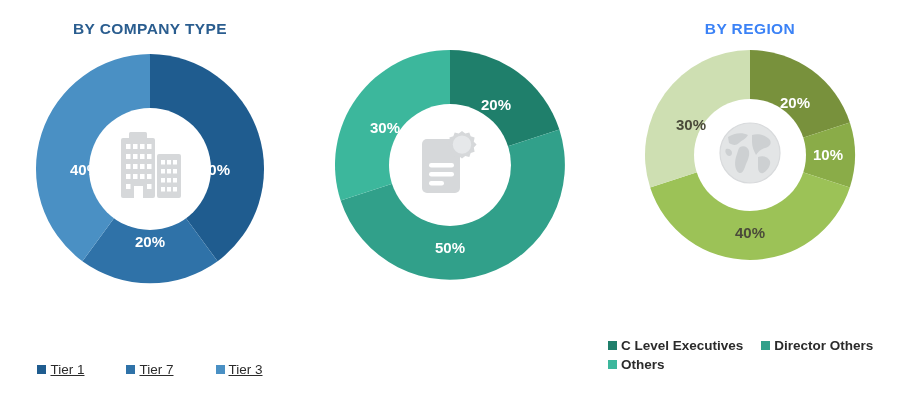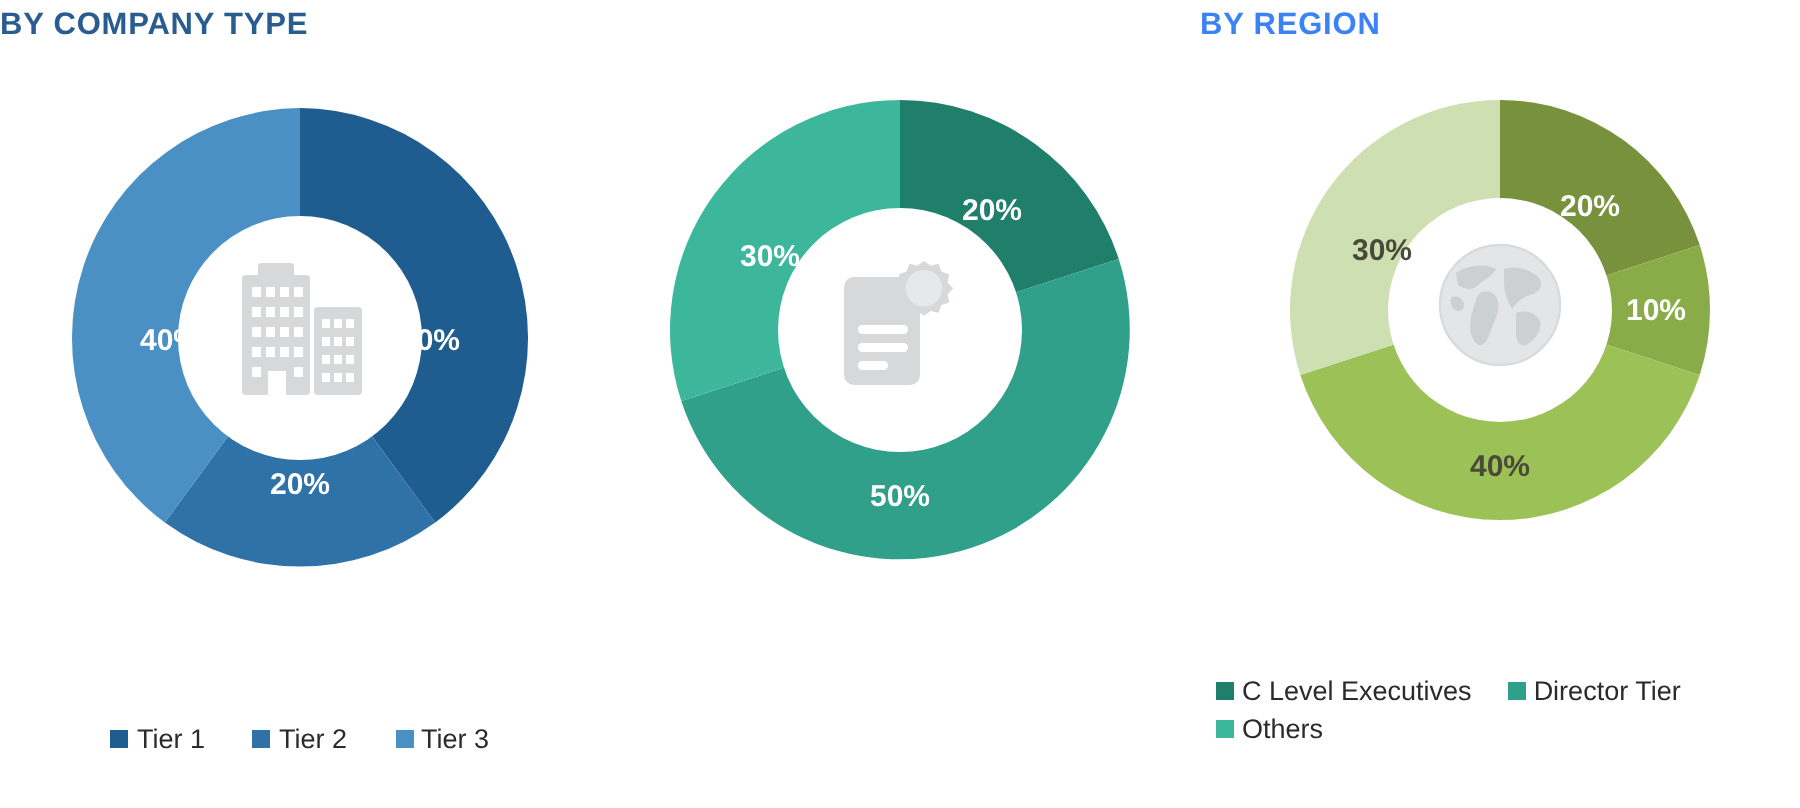--- a/index.html
+++ b/index.html
@@ -18,23 +18,24 @@
     position: absolute;
     top: 0;
     height: 404px;
   }
   #panel-company { left: 0px;   width: 300px; }
   #panel-design  { left: 300px; width: 300px; }
   #panel-region  { left: 600px; width: 300px; }
 
   .panel-title {
     position: absolute;
-    top: 4px;
+    top: 20px;
     left: 0;
     width: 100%;
+    text-align: center;
     font-size: 15.5px;
     font-weight: bold;
     letter-spacing: 0.4px;
   }
   #title-company { color: #2a5d8f; }
   #title-design  { color: #2c7d6d; }
   #title-region  { color: #3b82f6; }
 
   .donut-wrap {
     position: absolute;
@@ -85,29 +86,30 @@
     flex: 0 0 auto;
   }
 
   #legend-company {
     left: 0px;
     top: 362px;
     width: 300px;
   }
   #legend-company .legend-row {
     justify-content: center;
-    gap: 24px;
+    gap: 42px;
+    text-decoration: underline;
   }
 
   #legend-design {
     left: 300px;
     top: 338px;
     width: 300px;
   }
-  #legend-design .legend-row { justify-content: flex-start; }
+  #legend-design .legend-row { justify-content: flex-start; font-weight: bold; }
   #legend-design .legend-row.r1 { padding-left: 8px; gap: 18px; }
   #legend-design .legend-row.r2 { padding-left: 8px; margin-top: 4px; }
 </style>
 </head>
 <body>
 
 <div class="panel" id="panel-company">
 
   <div class="panel-title" id="title-company">BY COMPANY TYPE</div>
 
@@ -177,21 +179,21 @@
   </div>
 
   <div class="legend" id="legend-company">
     <div class="legend-row">
       <div class="legend-item">
         <span class="swatch" style="background:#1f5c8f"></span>
         <span>Tier 1</span>
       </div>
       <div class="legend-item">
         <span class="swatch" style="background:#2f72a8"></span>
-        <span>Tier 2</span>
+        <span>Tier 7</span>
       </div>
       <div class="legend-item">
         <span class="swatch" style="background:#4a90c4"></span>
         <span>Tier 3</span>
       </div>
     </div>
   </div>
 </div>
 
 <div class="panel" id="panel-design">
@@ -233,21 +235,21 @@
   </div>
 
   <div class="legend" id="legend-design">
     <div class="legend-row r1">
       <div class="legend-item">
         <span class="swatch" style="background:#1f7f6b"></span>
         <span>C Level Executives</span>
       </div>
       <div class="legend-item">
         <span class="swatch" style="background:#31a08a"></span>
-        <span>Director Tier</span>
+        <span>Director Others</span>
       </div>
     </div>
     <div class="legend-row r2">
       <div class="legend-item">
         <span class="swatch" style="background:#3cb79c"></span>
         <span>Others</span>
       </div>
     </div>
   </div>
 </div>

